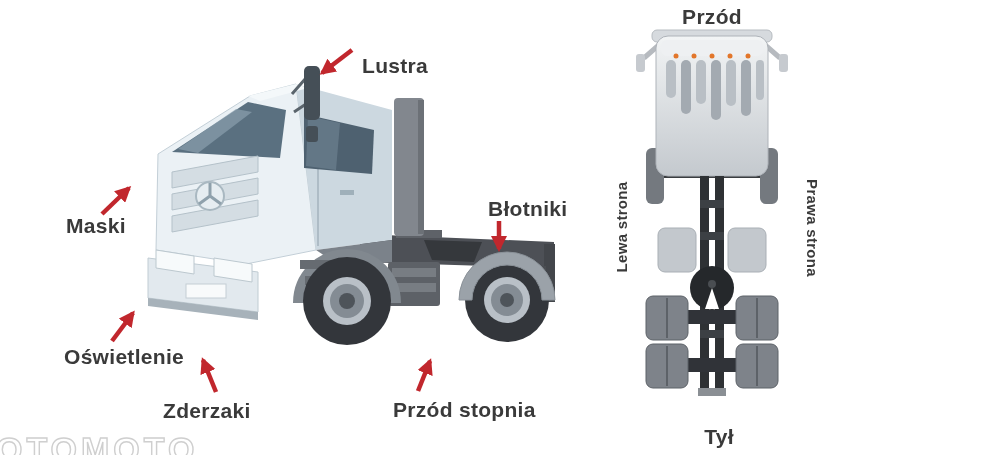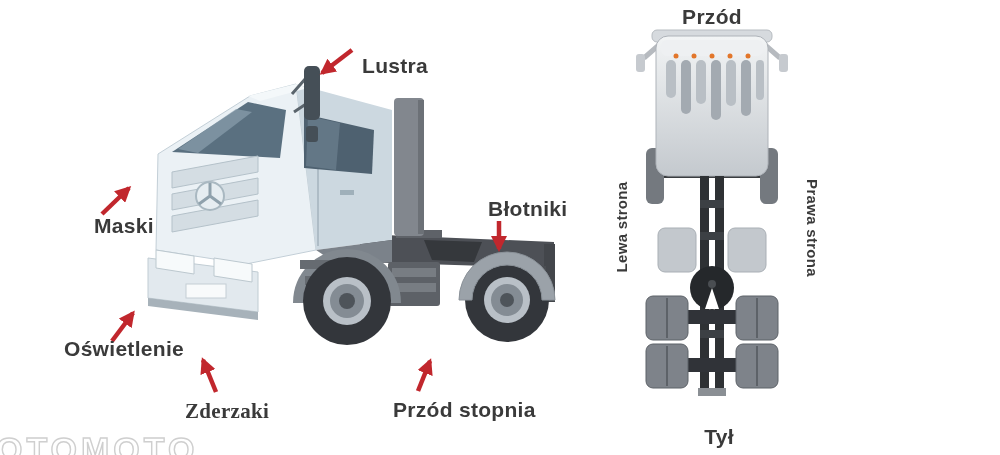--- a/index.html
+++ b/index.html
@@ -216,24 +216,24 @@
       <line x1="352" y1="50" x2="322" y2="73" marker-end="url(#ah)"></line>
       <line x1="102" y1="214" x2="129" y2="188" marker-end="url(#ah)"></line>
       <line x1="499" y1="221" x2="499" y2="249" marker-end="url(#ah)"></line>
       <line x1="112" y1="341" x2="133" y2="313" marker-end="url(#ah)"></line>
       <line x1="216" y1="392" x2="203" y2="360" marker-end="url(#ah)"></line>
       <line x1="418" y1="391" x2="430" y2="361" marker-end="url(#ah)"></line>
     </g>
   </svg>
 
   <div class="label" style="left:362px; top:54px;">Lustra</div>
-  <div class="label" style="left:66px; top:214px;margin-left:28px;">Maski</div>
+  <div class="label" style="left:66px; top:214px;">Maski</div>
   <div class="label" style="left:488px; top:197px;">Błotniki</div>
-  <div class="label" style="left:64px; top:337px;">Oświetlenie</div>
-  <div class="label" style="left:185px; top:399px;font-family:Liberation Serif, serif;">Zderzaki</div>
+  <div class="label" style="left:64px; top:345px;">Oświetlenie</div>
+  <div class="label" style="left:163px; top:399px;">Zderzaki</div>
   <div class="label" style="left:393px; top:398px;">Przód stopnia</div>
 
   <div class="label centered" style="left:712px; top:5px;">Przód</div>
   <div class="label centered" style="left:719px; top:425px;">Tył</div>
   <div class="vlabel rot-left" style="left:621px; top:227px;">Lewa strona</div>
   <div class="vlabel rot-right" style="left:812px; top:228px;">Prawa strona</div>
 
   <div class="watermark">OTOMOTO</div>
 
 </div>

